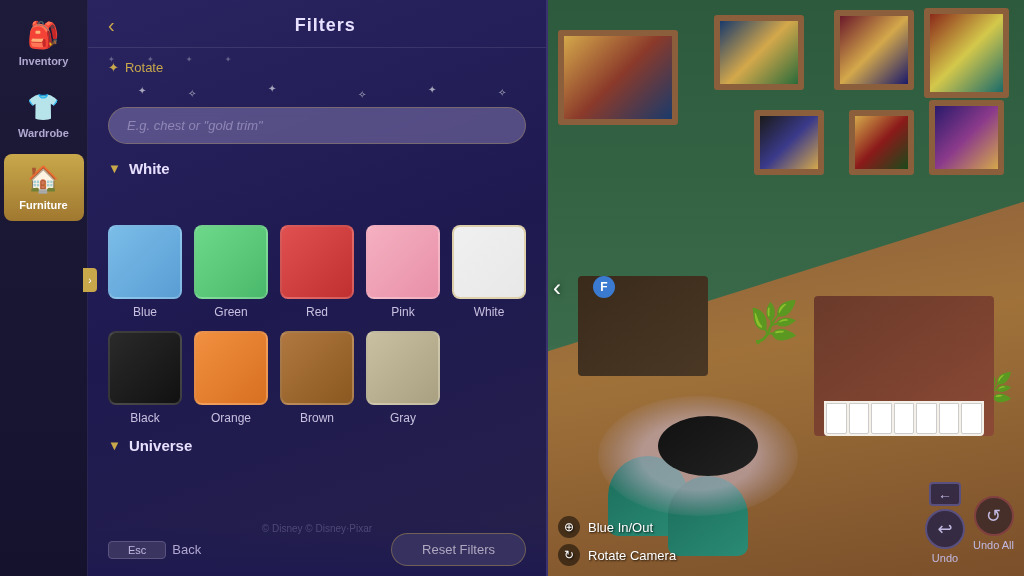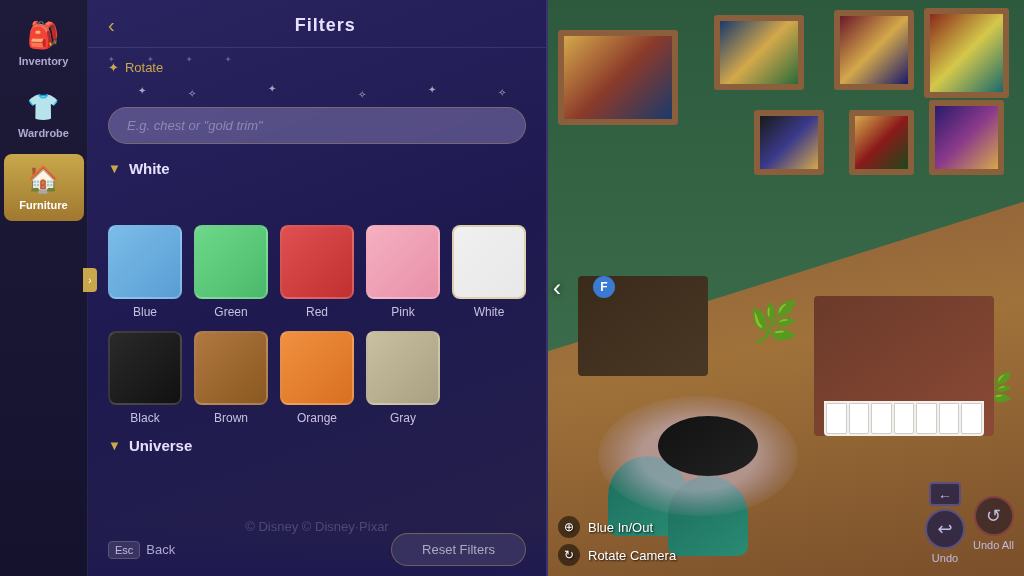--- a/index.html
+++ b/index.html
@@ -223,40 +223,40 @@
       color: #b0a8d0;
       font-size: 13px;
       display: flex;
       align-items: center;
       gap: 6px;
     }
     .esc-badge {
       background: #3a3560;
       border: 1px solid #5a5380;
       border-radius: 4px;
-      padding: 2px 6px;
+      padding: 2px 19px;
       font-size: 11px;
       color: #c0b8e0;
     }
     .reset-btn {
       background: rgba(60, 55, 100, 0.8);
       border: 1px solid rgba(200, 168, 75, 0.4);
       border-radius: 20px;
       padding: 8px 30px;
       color: #b0a8c0;
       font-size: 13px;
       cursor: pointer;
     }
     .copyright {
       position: absolute;
       bottom: 42px;
       left: 50%;
       transform: translateX(-50%);
       color: rgba(180, 170, 220, 0.3);
-      font-size: 13px;
+      font-size: 10px;
       white-space: nowrap;
     }
 
     
     .game-view {
       flex: 1;
       height: 576px;
       position: relative;
       overflow: hidden;
     }
@@ -561,27 +561,27 @@
         <span class="color-label">White</span>
       </div>
 
       <div class="color-item">
         <div class="color-swatch" style="background: linear-gradient(135deg, #2a2a2a, #111);"></div>
         <span class="color-label">Black</span>
       </div>
 
 
       <div class="color-item">
+        <div class="color-swatch" style="background: linear-gradient(135deg, #f09040, #d87020);"></div>
+        <span class="color-label">Orange</span>
+      </div>
+
+      <div class="color-item">
         <div class="color-swatch" style="background: linear-gradient(135deg, #b07840, #8a5820);"></div>
         <span class="color-label">Brown</span>
-      </div>
-
-      <div class="color-item">
-        <div class="color-swatch" style="background: linear-gradient(135deg, #f09040, #d87020);"></div>
-        <span class="color-label">Orange</span>
       </div>
 
 
       <div class="color-item">
         <div class="color-swatch" style="background: linear-gradient(135deg, #c8c0a0, #a8a080);"></div>
         <span class="color-label">Gray</span>
       </div>
     </div>
 
     <div class="section-header">

